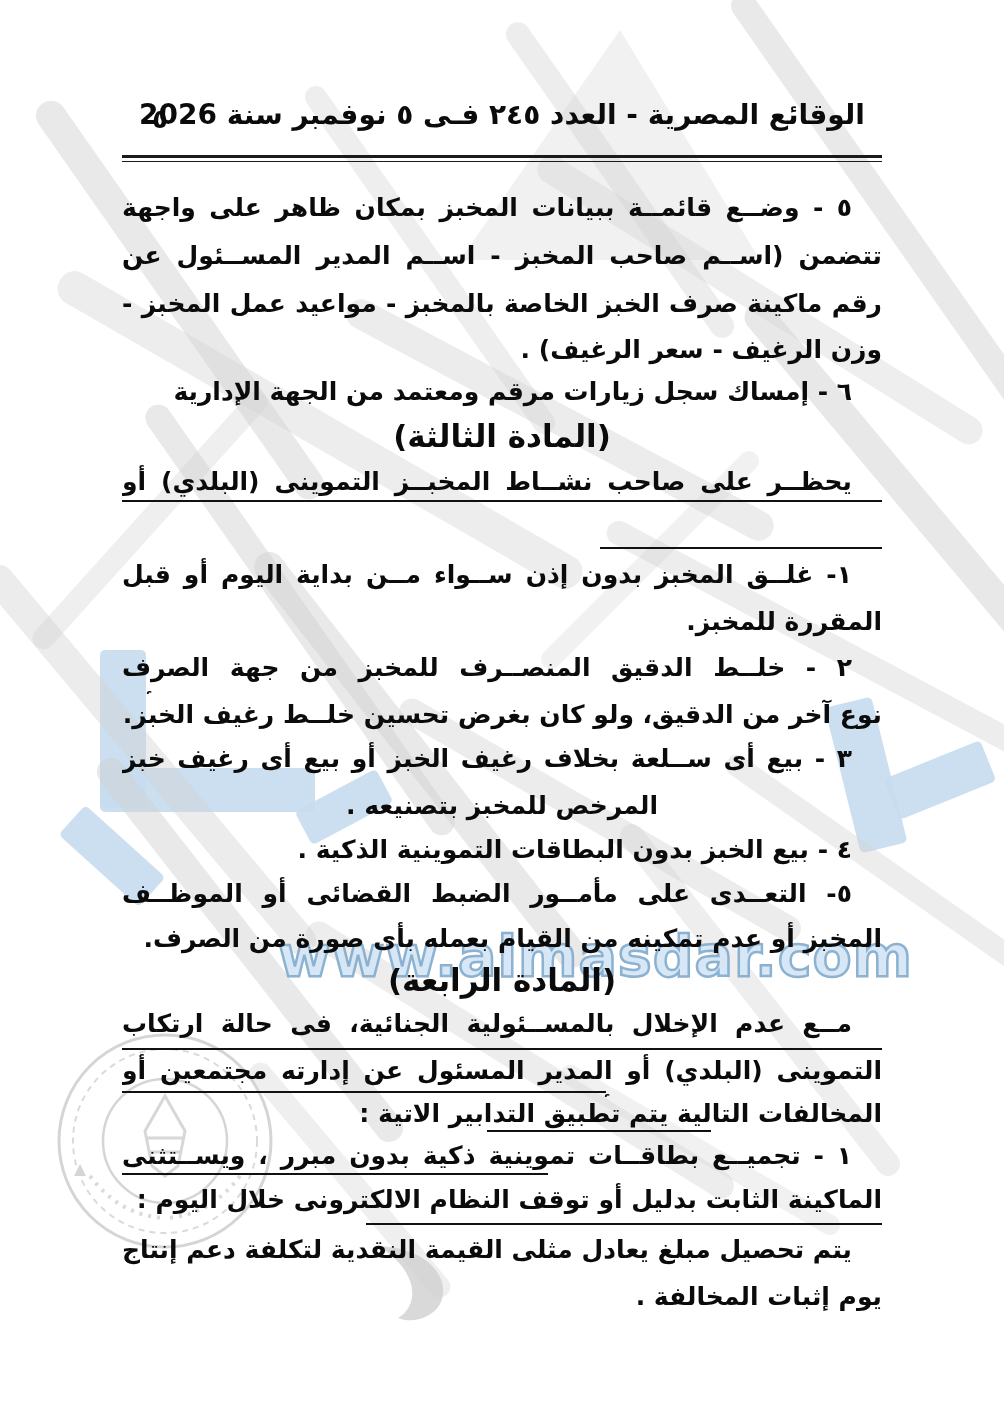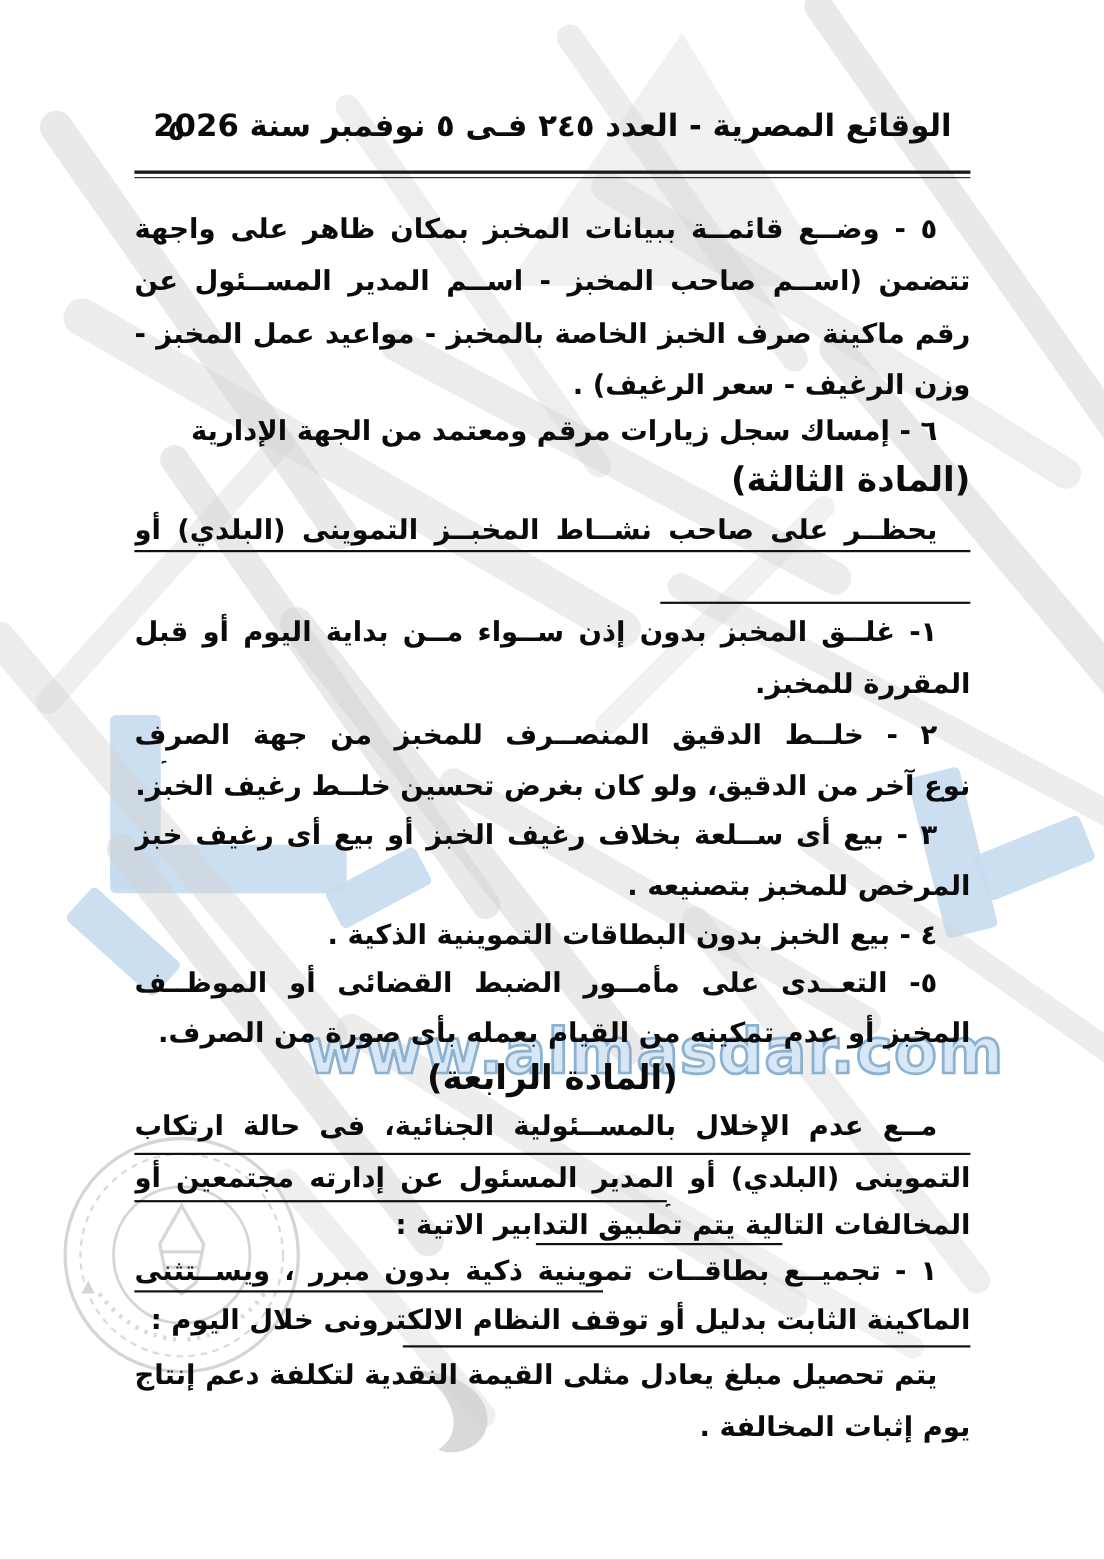--- a/index.html
+++ b/index.html
@@ -110,32 +110,32 @@
   <div class="hdr-title">الوقائع المصرية - العدد ٢٤٥ فـى ٥ نوفمبر سنة 2026</div>
   <div class="rule" style="left:122px;top:155px;width:760px;height:3px;"></div>
   <div class="rule" style="left:122px;top:161px;width:760px;height:1px;"></div>
 
   <div class="line j ind" style="top:188px;">٥ - وضــع قائمــة ببيانات المخبز بمكان ظاهر على واجهة المخبز وداخل المخبز</div>
   <div class="line j" style="top:236px;">تتضمن (اســم صاحب المخبز - اســم المدير المســئول عن المخبز - عنوان المخبز -</div>
   <div class="line j" style="top:284px;">رقم ماكينة صرف الخبز الخاصة بالمخبز - مواعيد عمل المخبز - نوع الخبز المنتج-</div>
   <div class="line r" style="top:330px;">وزن الرغيف - سعر الرغيف) .</div>
   <div class="line r ind" style="top:372px;">٦ - إمساك سجل زيارات مرقم ومعتمد من الجهة الإدارية المختصة .</div>
 
-  <div class="heading" style="top:414px;text-align:right;">(المادة الثالثة)</div>
+  <div class="heading" style="top:414px;">(المادة الثالثة)</div>
 
   <div class="line j ind" style="top:462px;">يحظــر على صاحب نشــاط المخبــز التموينى (البلدي) أو المدير المســئول عن</div>
   <div class="uline" style="left:122px;top:500px;width:760px;"></div>
   <div class="uline" style="left:600px;top:547px;width:282px;"></div>
 
   <div class="line j ind" style="top:555px;">١- غلــق المخبز بدون إذن ســواء مــن بداية اليوم أو قبل انتهــا ء مواعيد العمل</div>
   <div class="line r" style="top:602px;">المقررة للمخبز.</div>
   <div class="line j ind" style="top:648px;">٢ - خلــط الدقيق المنصــرف للمخبز من جهة الصرف المربوط عليها المخبز بأى</div>
   <div class="line r" style="top:695px;">نوع آخر من الدقيق، ولو كان بغرض تحسين خلــط رغيف الخبز.</div>
   <div class="line j ind" style="top:739px;">٣ - بيع أى ســلعة بخلاف رغيف الخبز أو بيع أى رغيف خبز بخلاف نوع الخبز</div>
-  <div class="line r" style="top:786px;">المرخص للمخبز بتصنيعه .</div>
+  <div class="line r" style="top:786px;text-align:center;">المرخص للمخبز بتصنيعه .</div>
   <div class="line r ind" style="top:830px;">٤ - بيع الخبز بدون البطاقات التموينية الذكية .</div>
   <div class="line j ind" style="top:874px;">٥- التعــدى على مأمــور الضبط القضائى أو الموظــف المكلف بالتفتيش على</div>
   <div class="line r" style="top:919px;">المخبز أو عدم تمكينه من القيام بعمله بأى صورة من الصرف.</div>
 
   <div class="heading" style="top:958px;">(المادة الرابعة)</div>
 
   <div class="line j ind" style="top:1004px;">مــع عدم الإخلال بالمســئولية الجنائية، فى حالة ارتكاب صاحب نشــاط المخبز</div>
   <div class="uline" style="left:122px;top:1048px;width:760px;"></div>
   <div class="line j" style="top:1051px;">التموينى (البلدي) أو المدير المسئول عن إدارته مجتمعين أو منفردين أية مخالفة من</div>
   <div class="uline" style="left:122px;top:1091px;width:484px;"></div>

